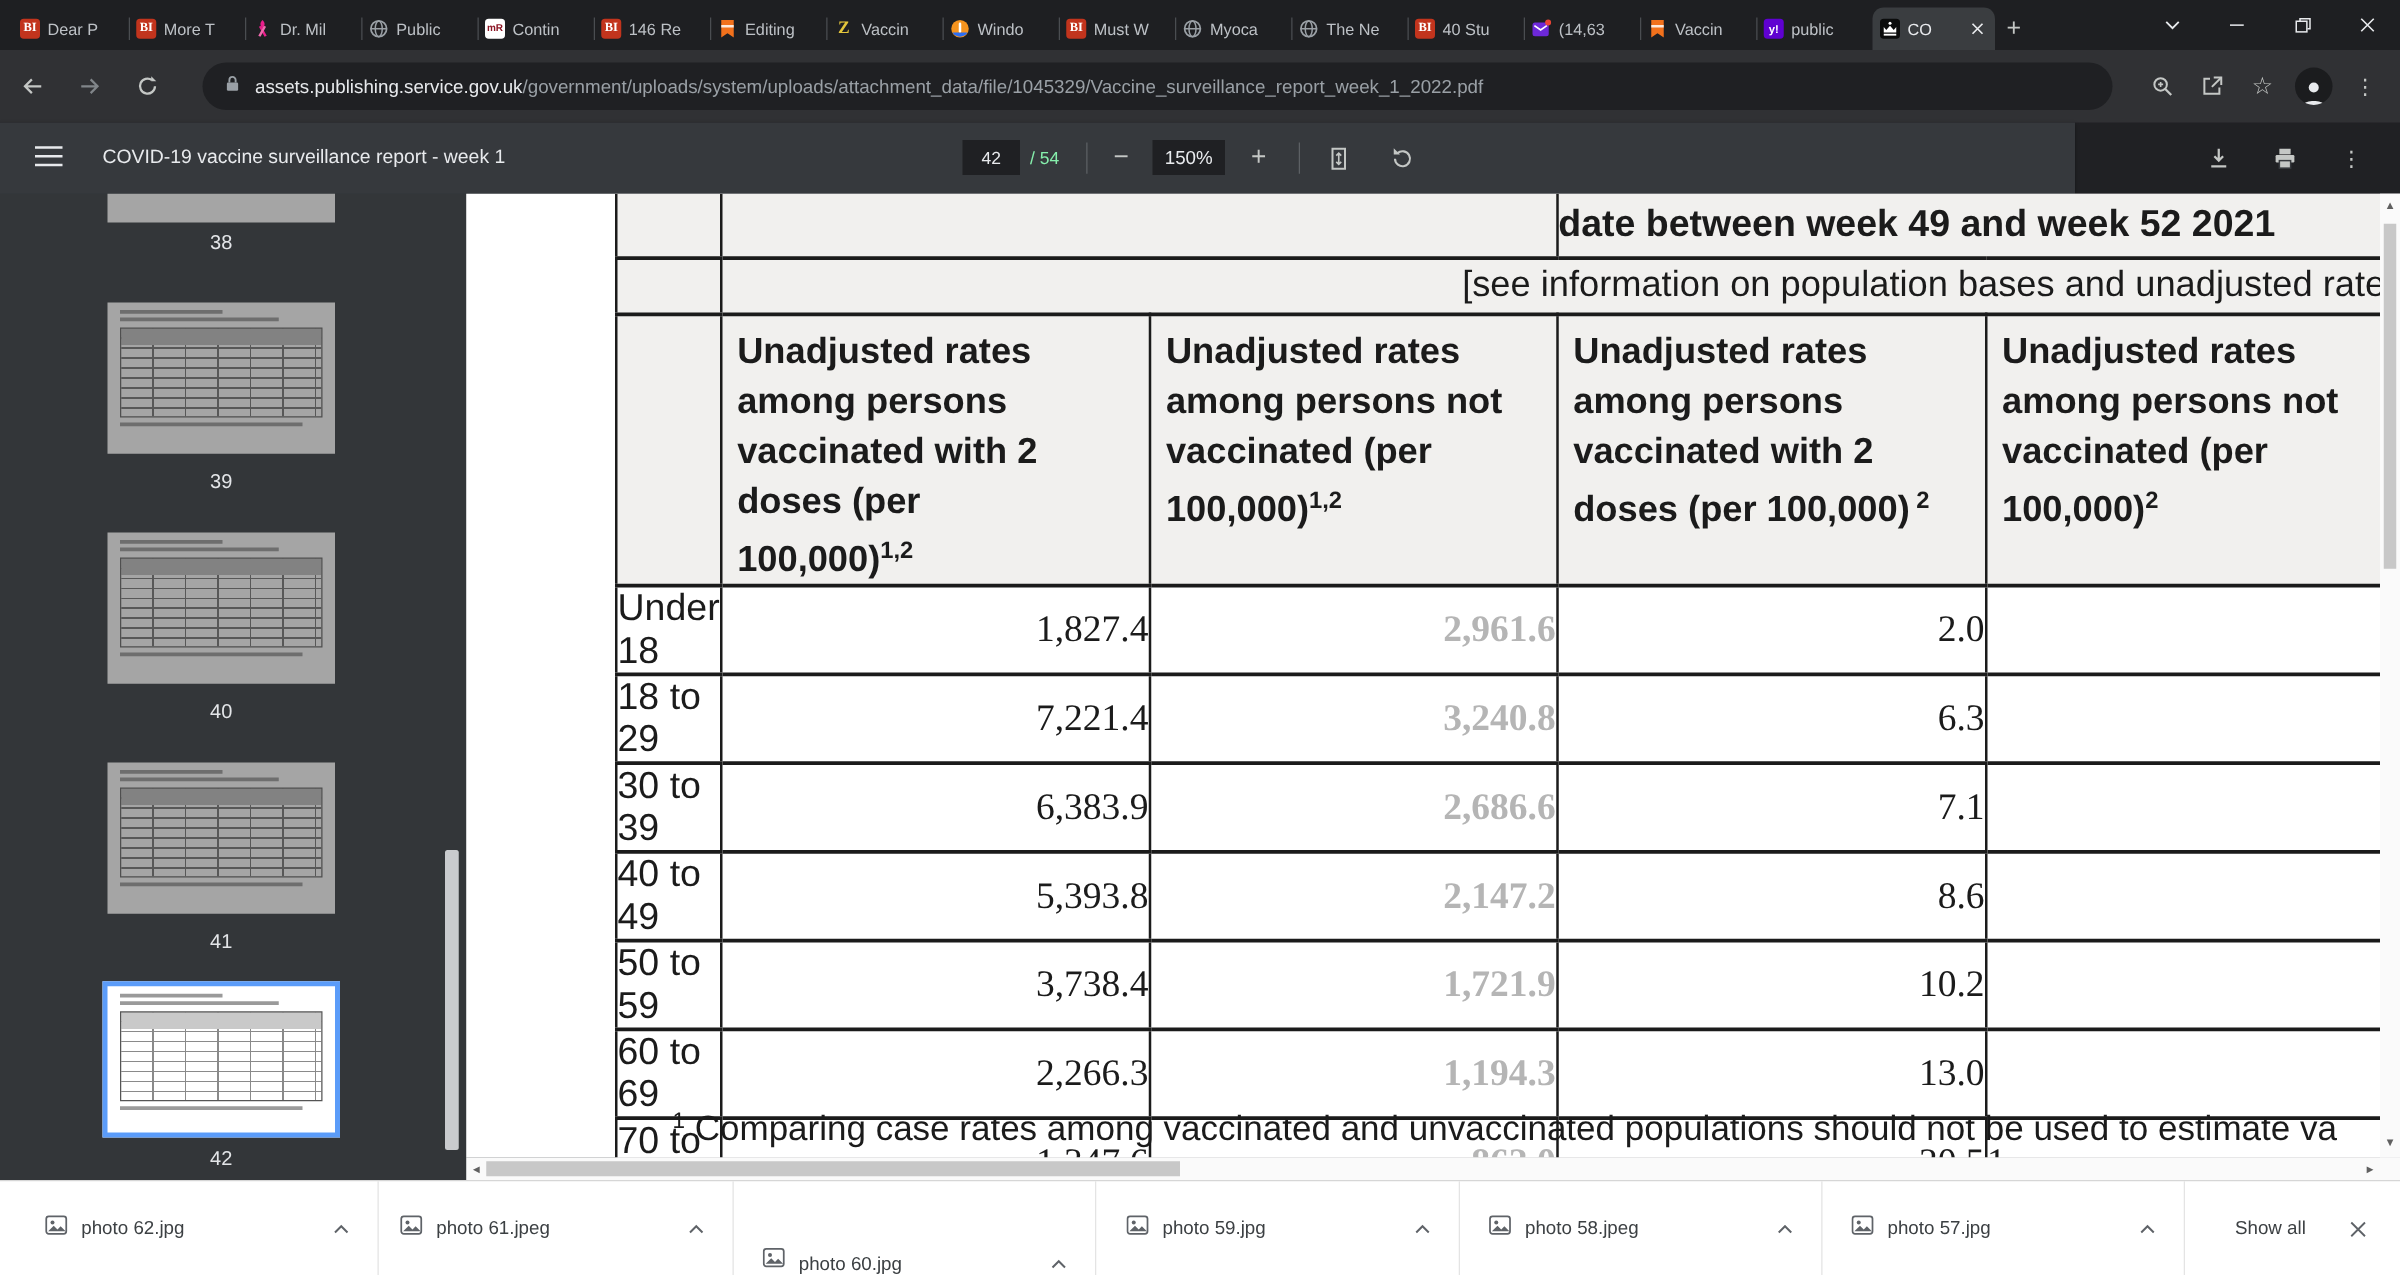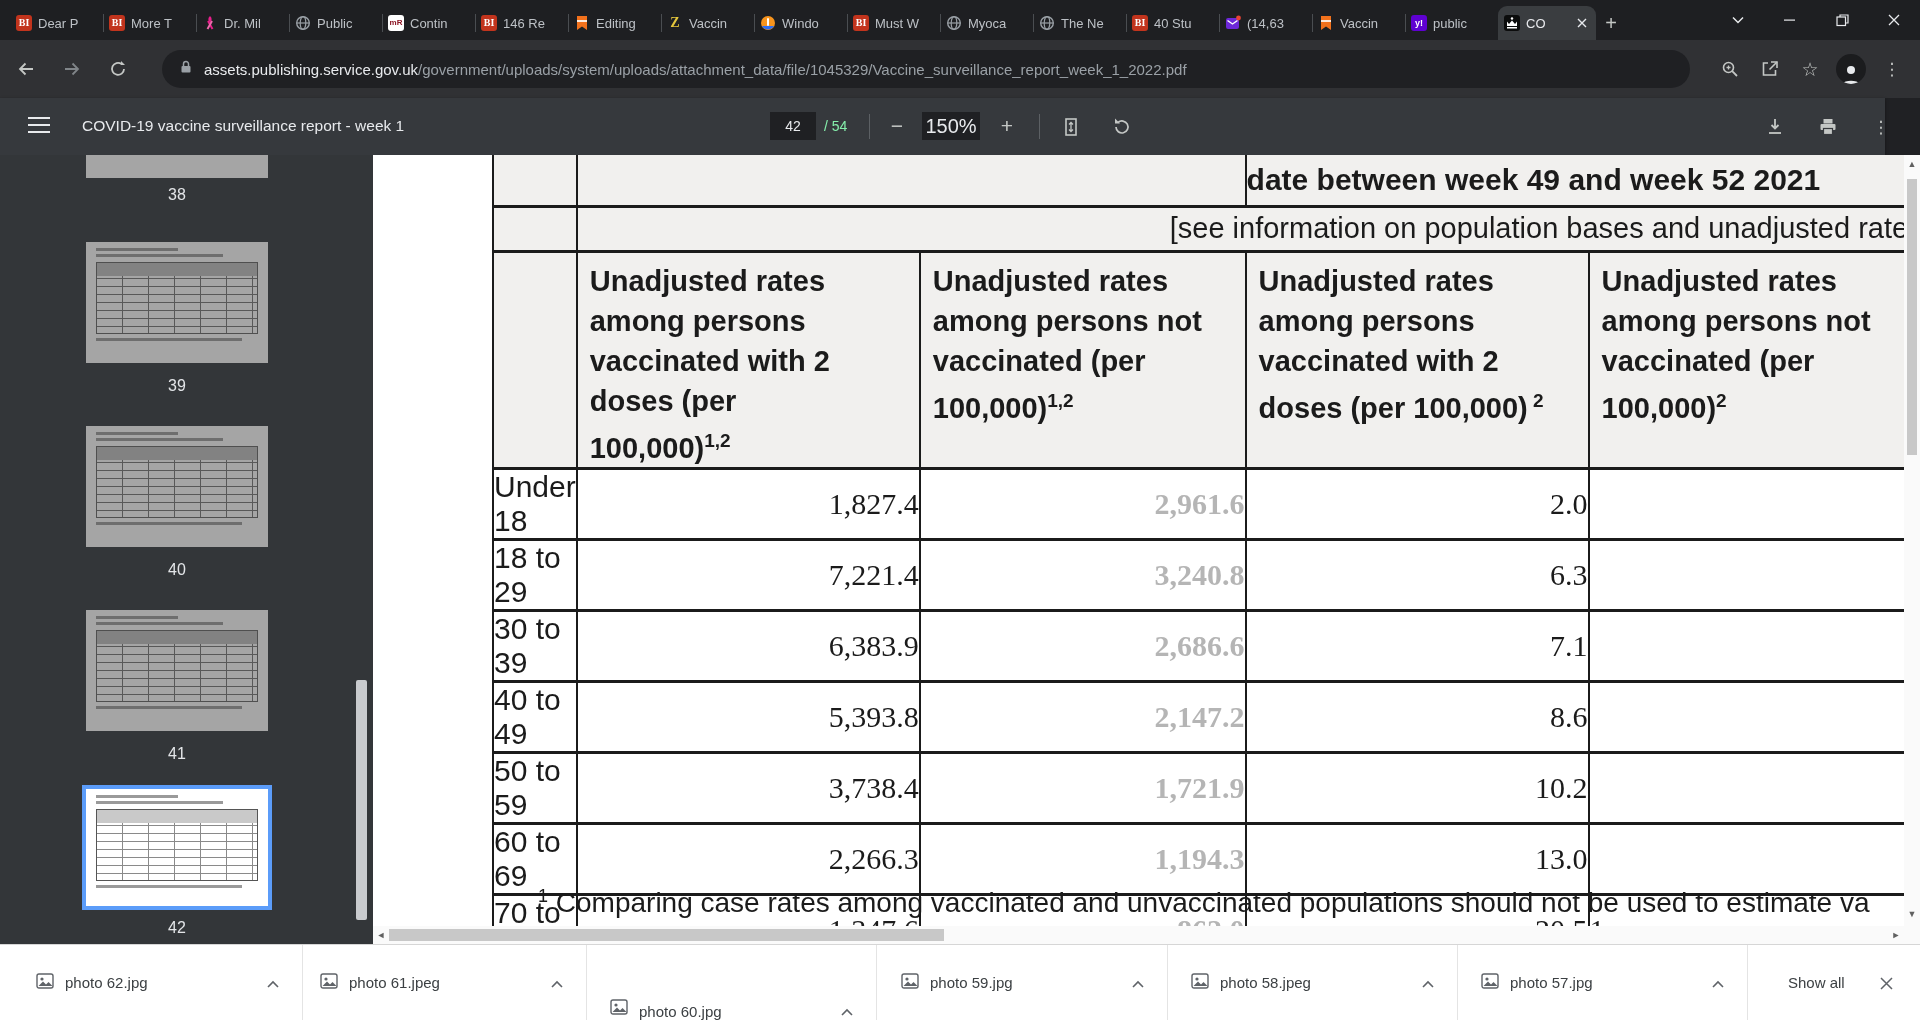--- a/index.html
+++ b/index.html
@@ -36,33 +36,33 @@
     border-radius:19px;display:flex;align-items:center;overflow:hidden;}
   .urltext{font-size:15px;white-space:nowrap;}
   .urltext .dom{color:#e8eaed;}
   .urltext .path{color:#9aa0a6;}
   .abar-right{position:absolute;right:8px;top:9px;display:flex;align-items:center;height:40px;}
   .abtn{width:40px;height:40px;display:flex;align-items:center;justify-content:center;color:#c4c7c5;font-size:19px;}
   .avatar{width:30px;height:30px;border-radius:50%;background:#1b1c1e;overflow:hidden;margin:0 6px;
     display:flex;align-items:flex-end;justify-content:center;}
 
   
-  .pdfbar{position:absolute;left:0;top:98px;width:1873px;height:57px;background:#36393d;
-    box-shadow:0 1px 3px rgba(0,0,0,.4);padding-left:12px;}
+  .pdfbar{position:absolute;left:0;top:98px;width:1660px;height:57px;background:#36393d;
+    box-shadow:0 1px 3px rgba(0,0,0,.4);}
   .hamburger{position:absolute;left:28px;top:19px;width:22px;height:16px;cursor:pointer;}
   .hamburger div{height:2px;background:#e8eaed;margin-bottom:5px;}
   .pdftitle{position:absolute;left:82px;top:19px;font-size:15.5px;color:#e8eaed;white-space:nowrap;}
   .pgbox{position:absolute;left:770px;top:14px;width:46px;height:28px;background:#1f2023;color:#e8eaed;
     font-size:14px;display:flex;align-items:center;justify-content:center;}
   .pgtotal{position:absolute;left:824px;top:20px;font-size:14px;color:#86efac;}
   .vsep{position:absolute;top:16px;width:1px;height:25px;background:#5c6064;}
   .zbtn{position:absolute;top:14px;width:30px;height:28px;color:#c4c7c5;font-size:21px;
     display:flex;align-items:center;justify-content:center;cursor:pointer;}
   .zoombox{position:absolute;left:922px;top:14px;width:58px;height:28px;background:#1f2023;color:#e8eaed;
-    font-size:20px;display:flex;align-items:center;justify-content:center;}
+    font-size:15px;display:flex;align-items:center;justify-content:center;}
   .pdfico{position:absolute;top:16px;width:26px;height:26px;display:flex;align-items:center;justify-content:center;cursor:pointer;}
 
   
   .content{position:absolute;left:0;top:155px;width:1920px;height:789px;background:#525659;}
   .sidebar{position:absolute;left:0;top:0;width:373px;height:789px;background:#333639;overflow:hidden;}
   .thumb{position:absolute;left:86px;width:182px;height:121px;background:#a5a5a5;cursor:pointer;}
   .thumb .tline{height:3px;background:#6e6e6e;margin:6px 10px 0 10px;}
   .thumb .mtable{margin:5px 10px 0 10px;height:70px;border:1px solid #4f4f4f;
     background:
       linear-gradient(#828282 0 13px,rgba(0,0,0,0) 13px),

